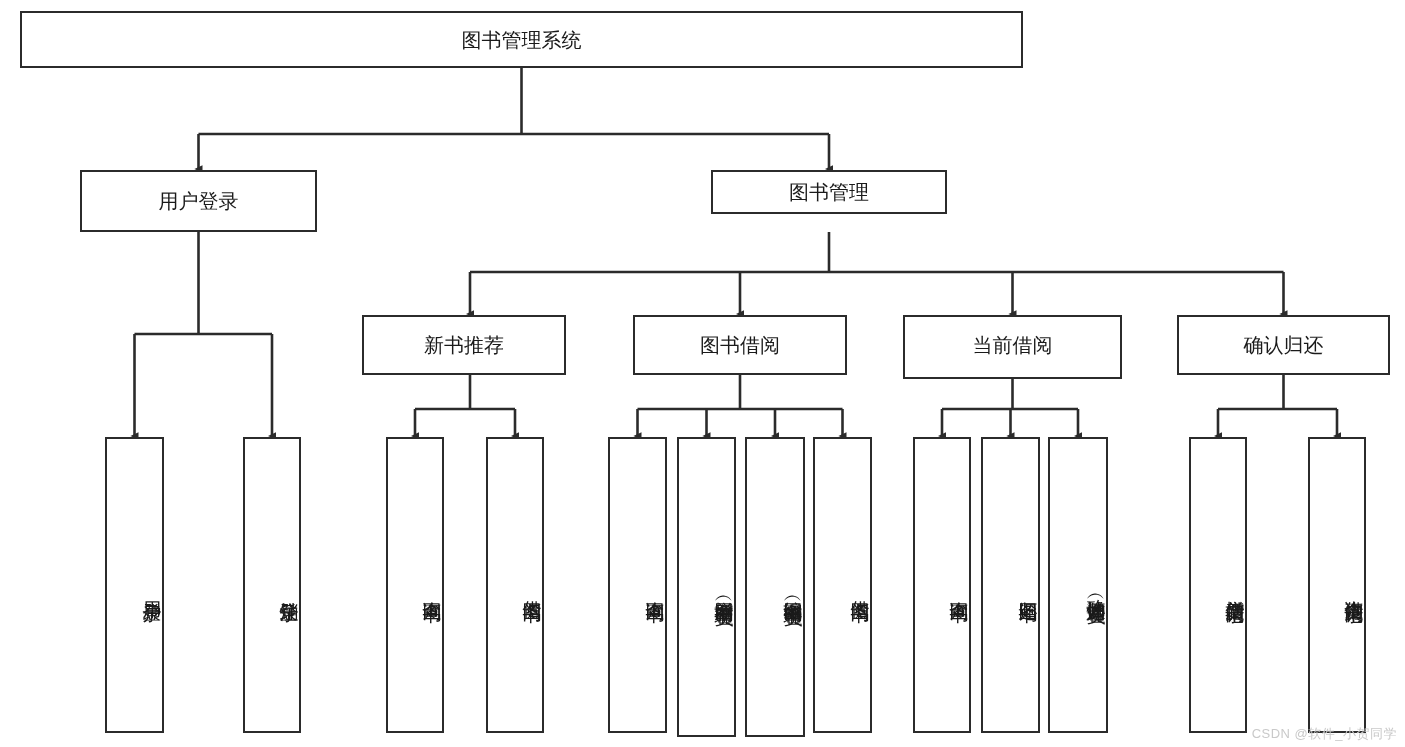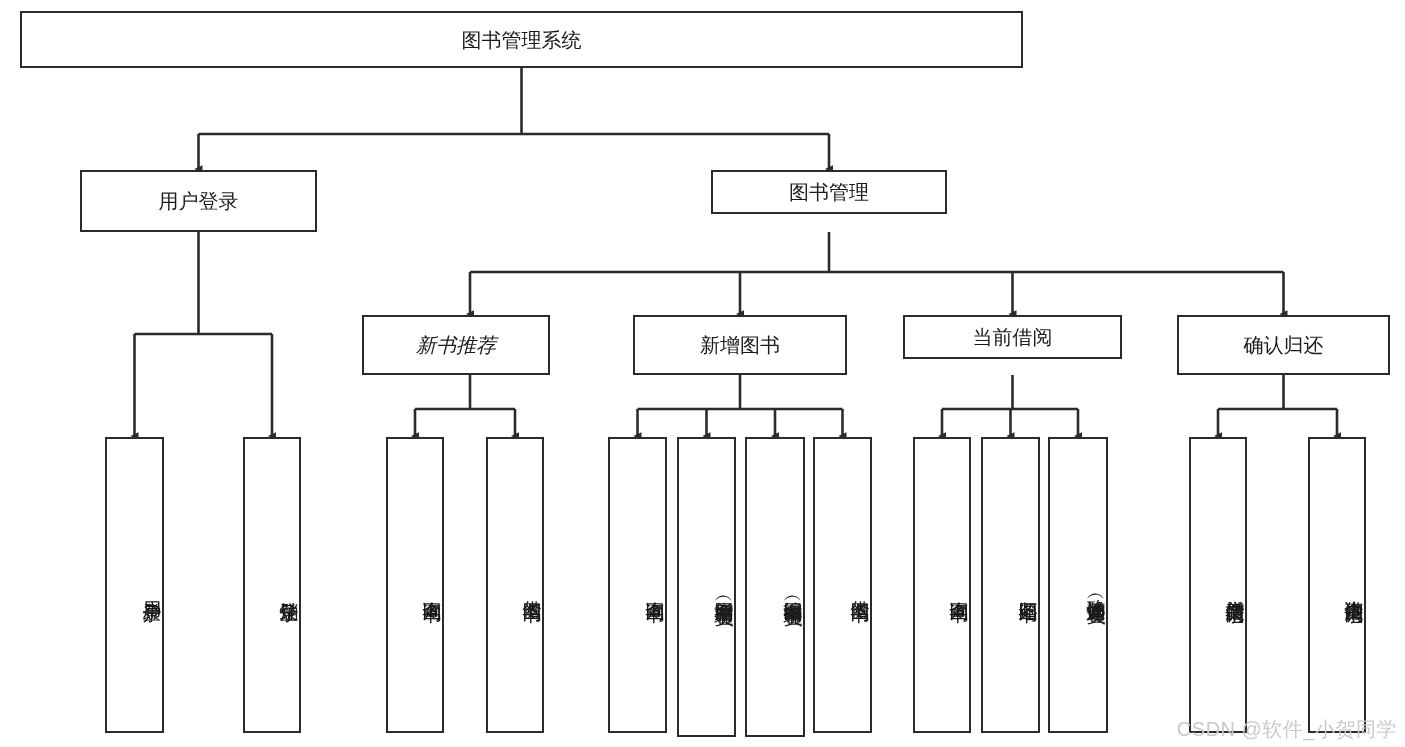--- a/index.html
+++ b/index.html
@@ -30,21 +30,21 @@
     letter-spacing:1px;
     padding-top:6px;
     align-items:flex-start;
     justify-content:center;
   }
   .node .label{white-space:pre;}
   .node.vertical .label{white-space:normal;}
   #watermark{
     position:absolute;
     right:8px;bottom:4px;
-    font-size:20px;
+    font-size:13px;
     color:#c9c9c9;
     letter-spacing:.5px;
     pointer-events:none;
   }
 </style>
 </head>
 <body>
 
 <div id="diagram-root">
   <svg id="edges" viewBox="0 0 1405 747">
@@ -92,27 +92,27 @@
   <div id="node-layer">
       <div class="node horizontal" style="left: 20px; top: 11px; width: 1003px; height: 57px; border-color: rgb(43, 43, 43); background: rgb(255, 255, 255); color: rgb(26, 26, 26);">
         <span class="label">图书管理系统</span>
       </div>
       <div class="node horizontal" style="left: 80px; top: 170px; width: 237px; height: 62px; border-color: rgb(43, 43, 43); background: rgb(255, 255, 255); color: rgb(26, 26, 26);">
         <span class="label">用户登录</span>
       </div>
       <div class="node horizontal" style="left: 711px; top: 170px; width: 236px; height: 44px; border-color: rgb(43, 43, 43); background: rgb(255, 255, 255); color: rgb(26, 26, 26);">
         <span class="label">图书管理</span>
       </div>
-      <div class="node horizontal" style="left: 362px; top: 315px; width: 188px; height: 60px; border-color: rgb(43, 43, 43); background: rgb(255, 255, 255); color: rgb(26, 26, 26); font-style: italic;">
+      <div class="node horizontal" style="left: 362px; top: 315px; width: 204px; height: 60px; border-color: rgb(43, 43, 43); background: rgb(255, 255, 255); color: rgb(26, 26, 26);">
         <span class="label">新书推荐</span>
       </div>
       <div class="node horizontal" style="left: 633px; top: 315px; width: 214px; height: 60px; border-color: rgb(43, 43, 43); background: rgb(255, 255, 255); color: rgb(26, 26, 26);">
-        <span class="label">新增图书</span>
+        <span class="label">图书借阅</span>
       </div>
-      <div class="node horizontal" style="left: 903px; top: 315px; width: 219px; height: 44px; border-color: rgb(43, 43, 43); background: rgb(255, 255, 255); color: rgb(26, 26, 26);">
+      <div class="node horizontal" style="left: 903px; top: 315px; width: 219px; height: 64px; border-color: rgb(43, 43, 43); background: rgb(255, 255, 255); color: rgb(26, 26, 26); font-family: Liberation Mono, monospace;">
         <span class="label">当前借阅</span>
       </div>
       <div class="node horizontal" style="left: 1177px; top: 315px; width: 213px; height: 60px; border-color: rgb(43, 43, 43); background: rgb(255, 255, 255); color: rgb(26, 26, 26);">
         <span class="label">确认归还</span>
       </div>
       <div class="node vertical" style="left: 105px; top: 437px; width: 59px; height: 296px; border-color: rgb(43, 43, 43); background: rgb(255, 255, 255); color: rgb(26, 26, 26);">
         <span class="label">用户登录</span>
       </div>
       <div class="node vertical" style="left: 243px; top: 437px; width: 58px; height: 296px; border-color: rgb(43, 43, 43); background: rgb(255, 255, 255); color: rgb(26, 26, 26);">
         <span class="label">注销登录</span>

